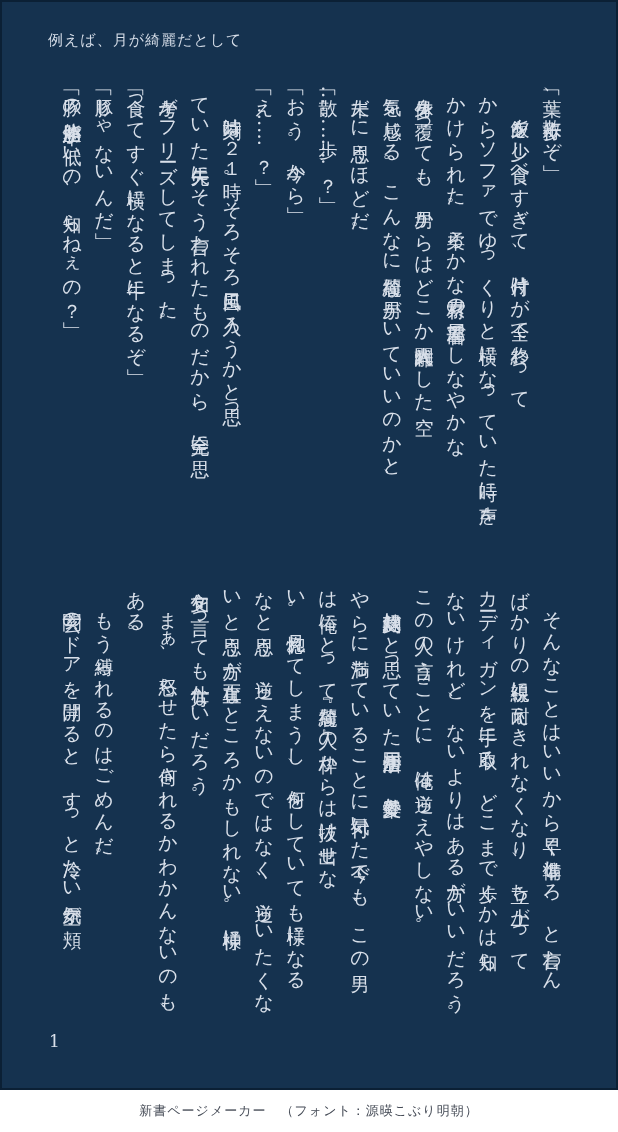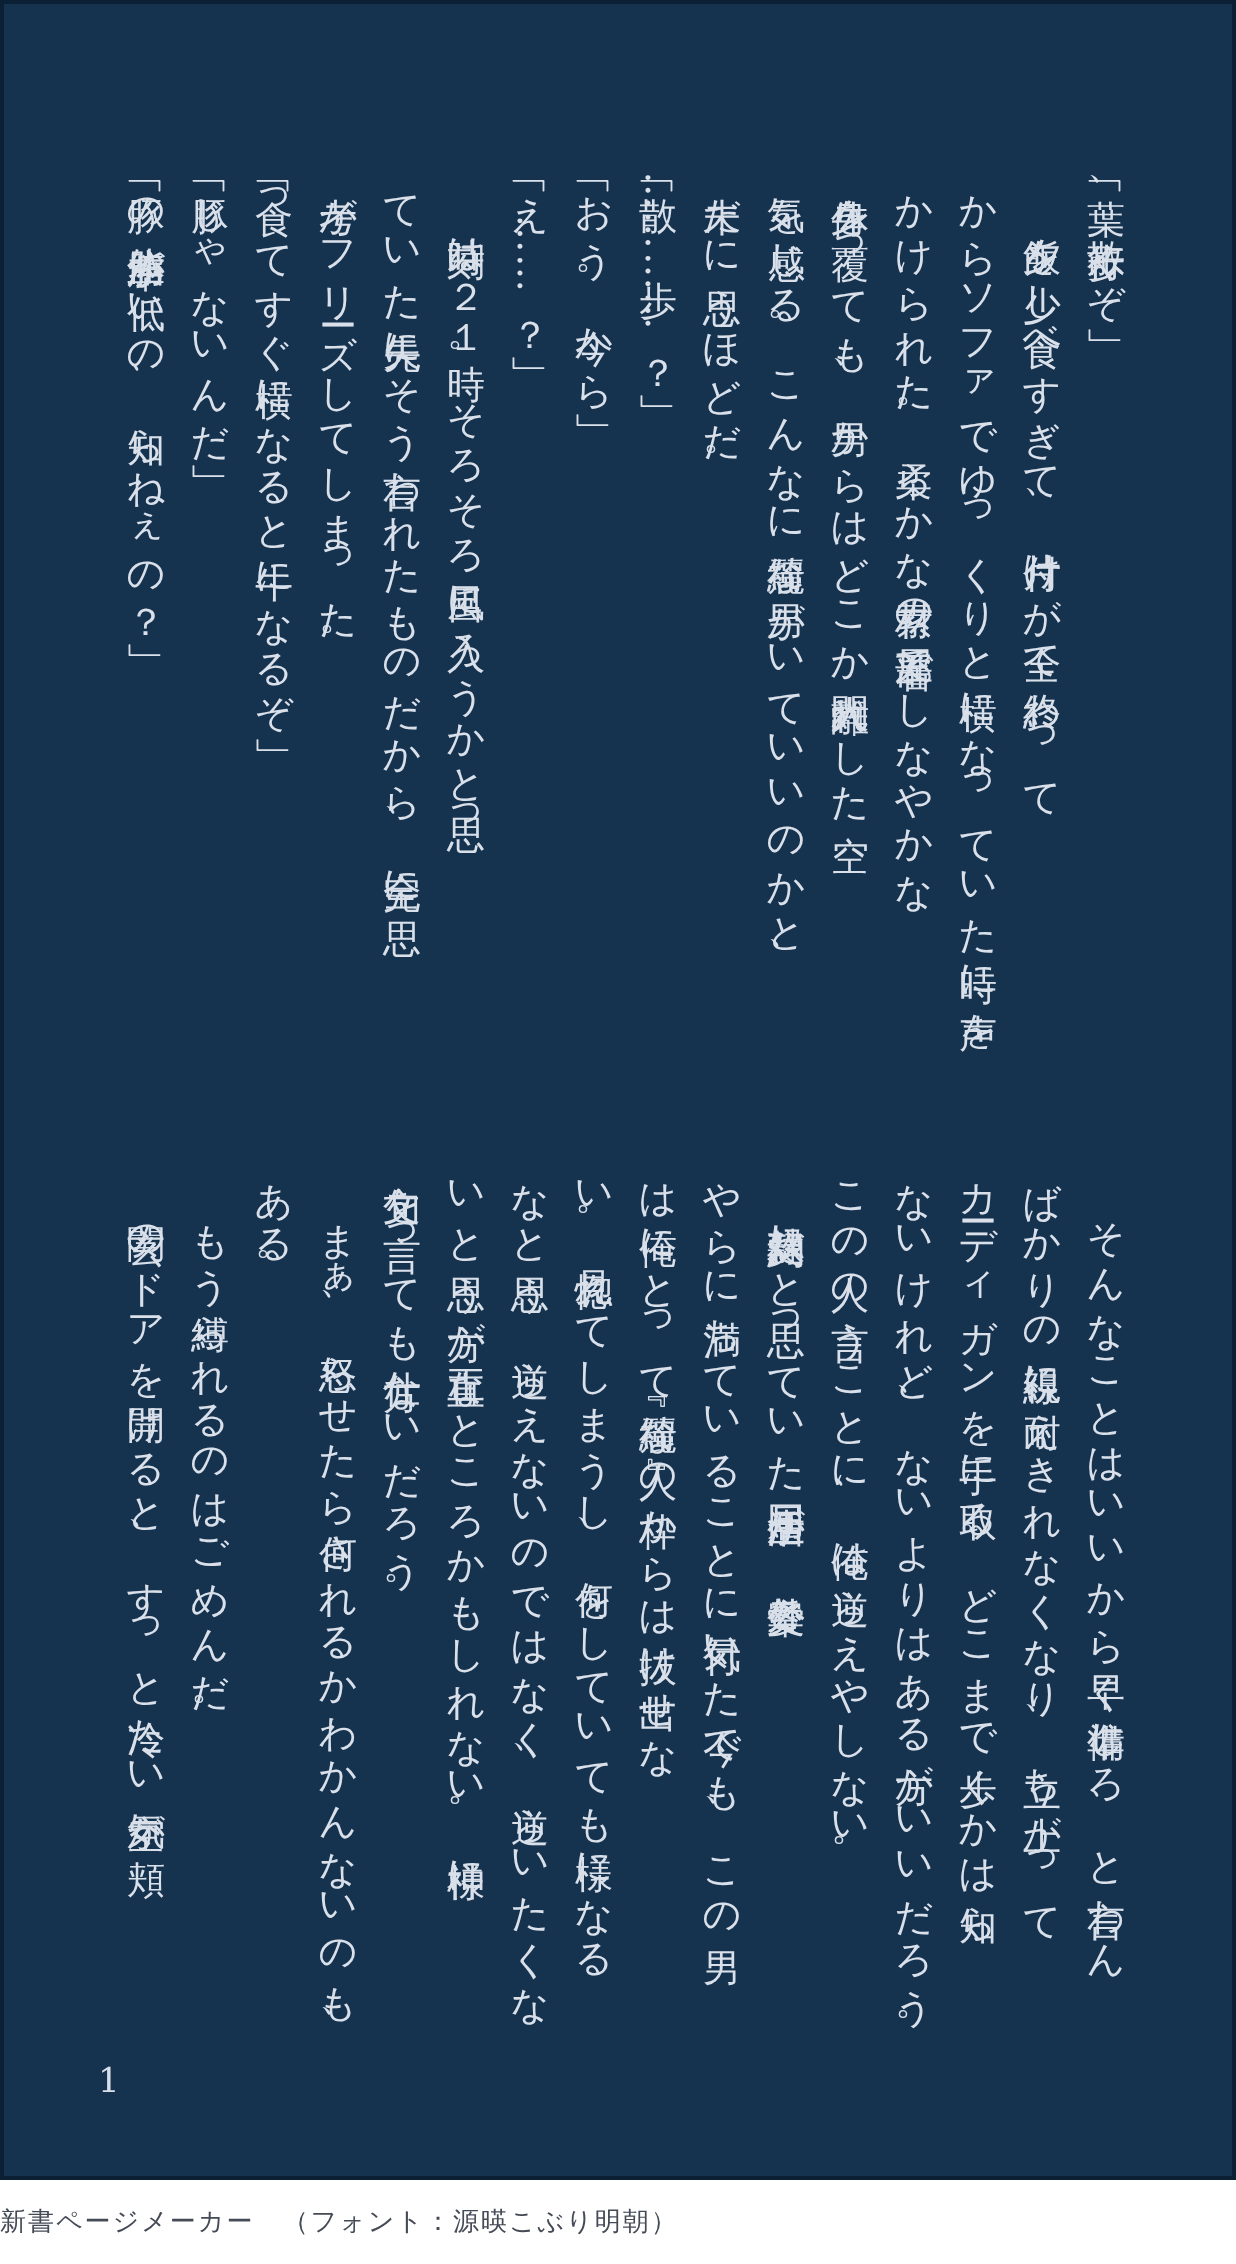--- a/index.html
+++ b/index.html
@@ -67,34 +67,36 @@
   
   .footer {
     position: absolute;
     left: 0;
     top: 1090px;
     width: 618px;
     height: 42px;
     background: #ffffff;
     display: flex;
     align-items: center;
+    justify-content: center;
   }
   .footer-text {
     font-size: 13px;
     letter-spacing: 1px;
     color: #454b56;
     white-space: nowrap;
   }
 </style>
 </head>
 <body>
 
 <div class="page">
   <div class="sheet"></div>
 
+  <div class="running-header">例えば、月が綺麗だとして</div>
 
   <div class="text-block block1">
       <div class="tline">「葉、散歩行くぞ」</div>
       <div class="tline">　夕飯を少し食べすぎて、片付けが全て終わって</div>
       <div class="tline">からソファでゆっくりと横になっていた時に声を</div>
       <div class="tline">かけられた。柔らかな素材の部屋着でしなやかな</div>
       <div class="tline">身体を覆っても、男からはどこか人間離れした空</div>
       <div class="tline">気を感じる。こんなに綺麗な男がいていいのかと、</div>
       <div class="tline">未だに思うほどだ。</div>
       <div class="tline">「散……歩……？」</div>

